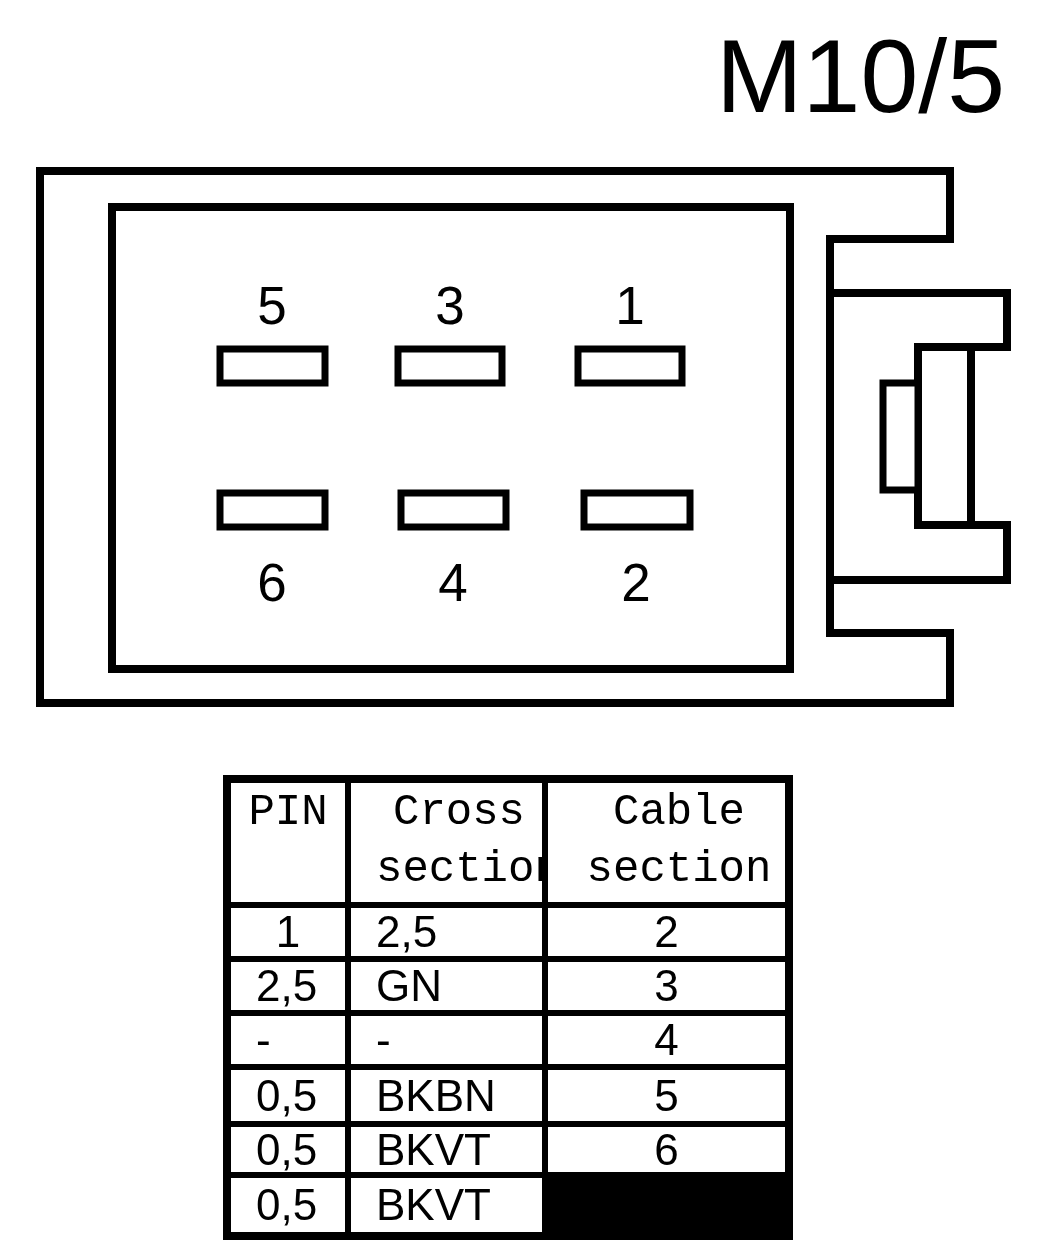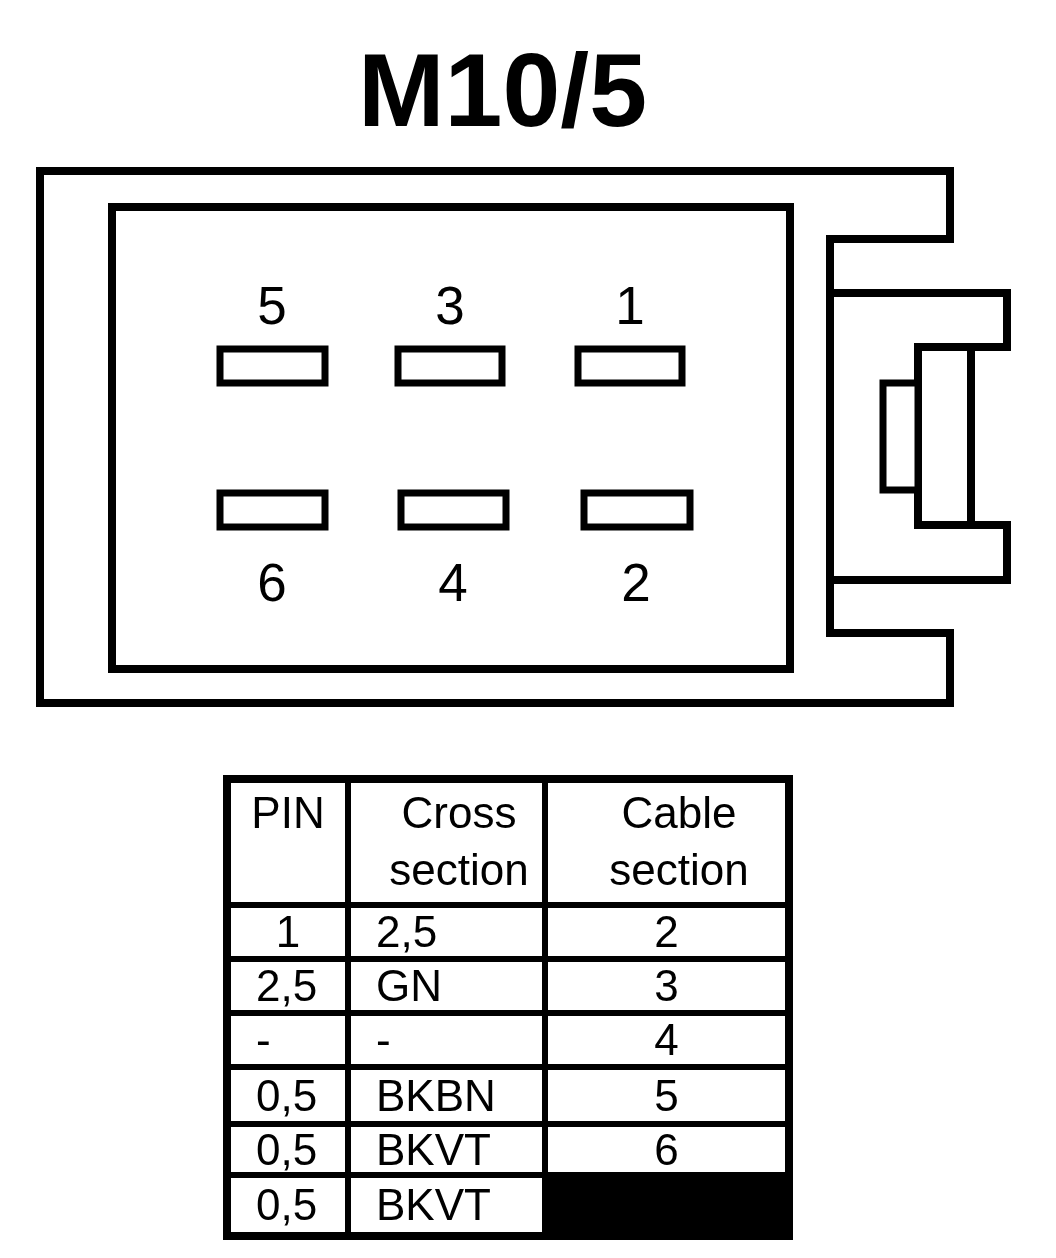--- a/index.html
+++ b/index.html
@@ -10,26 +10,26 @@
   body {
     position: relative;
     width: 1056px;
     height: 1258px;
     overflow: hidden;
     font-family: "Liberation Sans", sans-serif;
     color: #000;
   }
   .title {
     position: absolute;
-    top: 28px;
+    top: 14px;
     left: 0;
     width: 1005px;
-    text-align: center;
+    text-align: right;
     font-size: 104px;
-    font-weight: bold;
+    font-weight: normal;
     line-height: 1.2;
     letter-spacing: 0px;
     white-space: nowrap;
   }
   .connector-svg {
     position: absolute;
     top: 0;
     left: 0;
     width: 1056px;
     height: 760px;
@@ -52,20 +52,21 @@
     align-items: center;
     overflow: hidden;
   }
   .pin-table .hcell {
     background: #ffffff;
     font-size: 44px;
     line-height: 57px;
     text-align: center;
     display: block;
     padding-top: 1px;
+    font-family: Liberation Mono, monospace;
   }
   .pin-table .c1 { justify-content: center; text-align: center; }
   .pin-table .c2, .pin-table .c3 { padding-left: 25px; }
   svg text {
     font-family: "Liberation Sans", sans-serif;
     font-size: 53px;
     fill: #000;
   }
 </style>
 </head>

